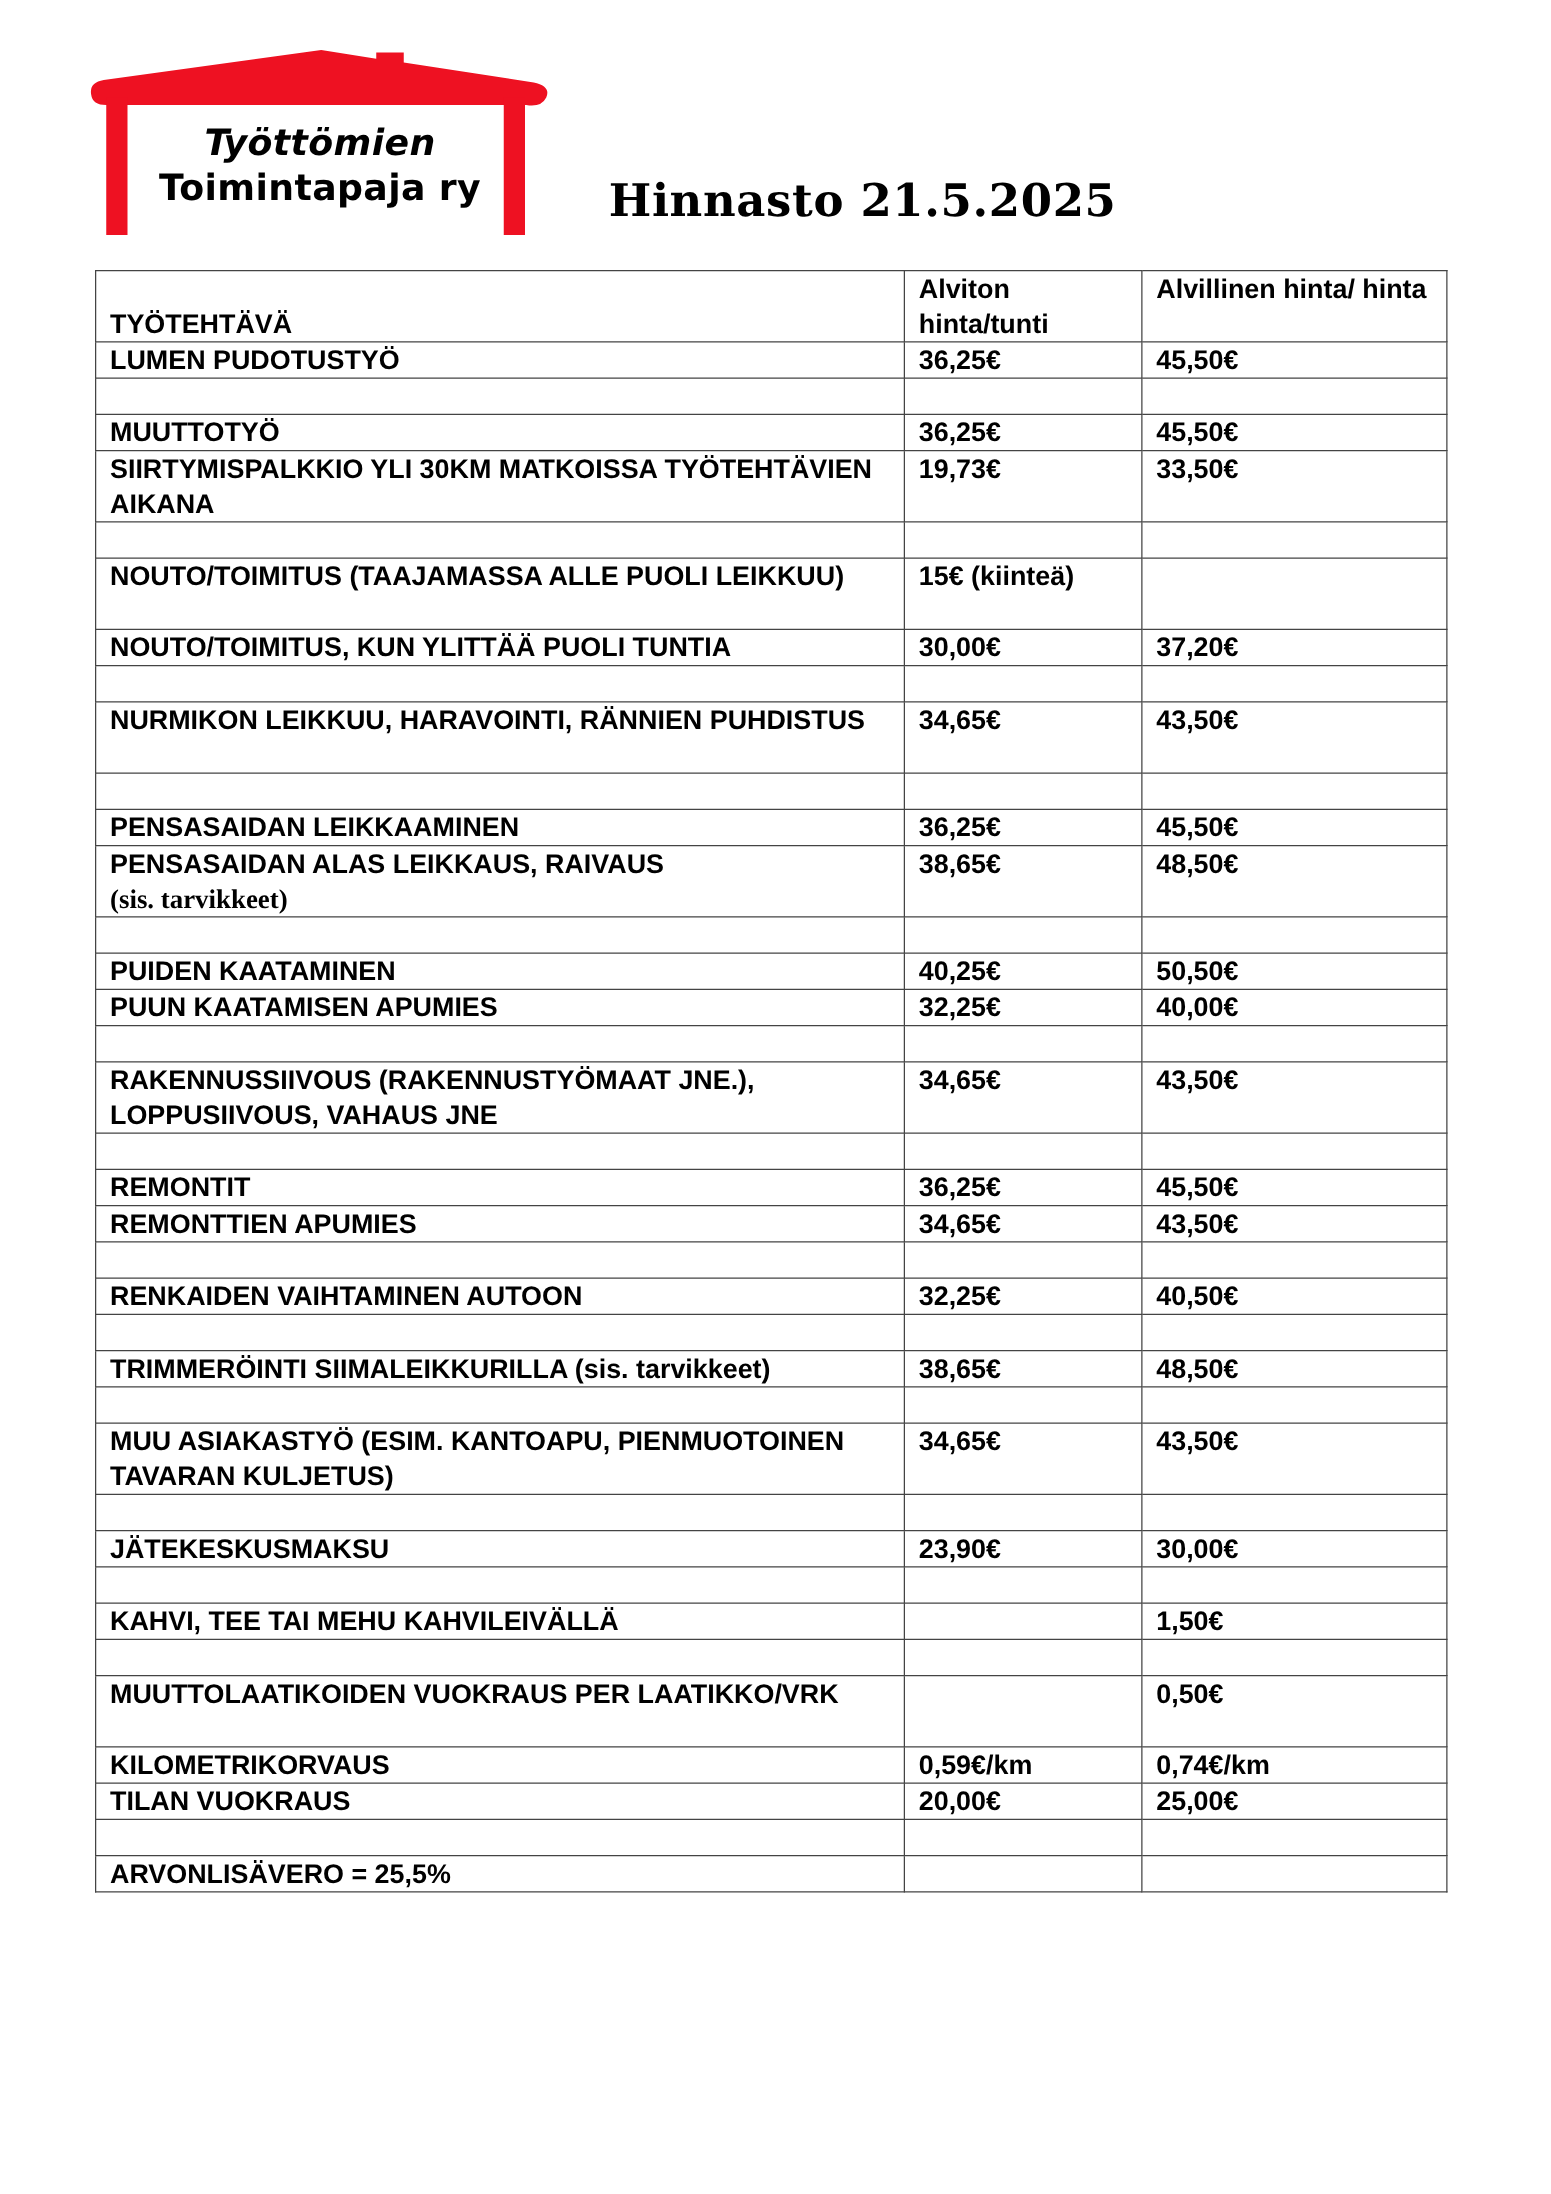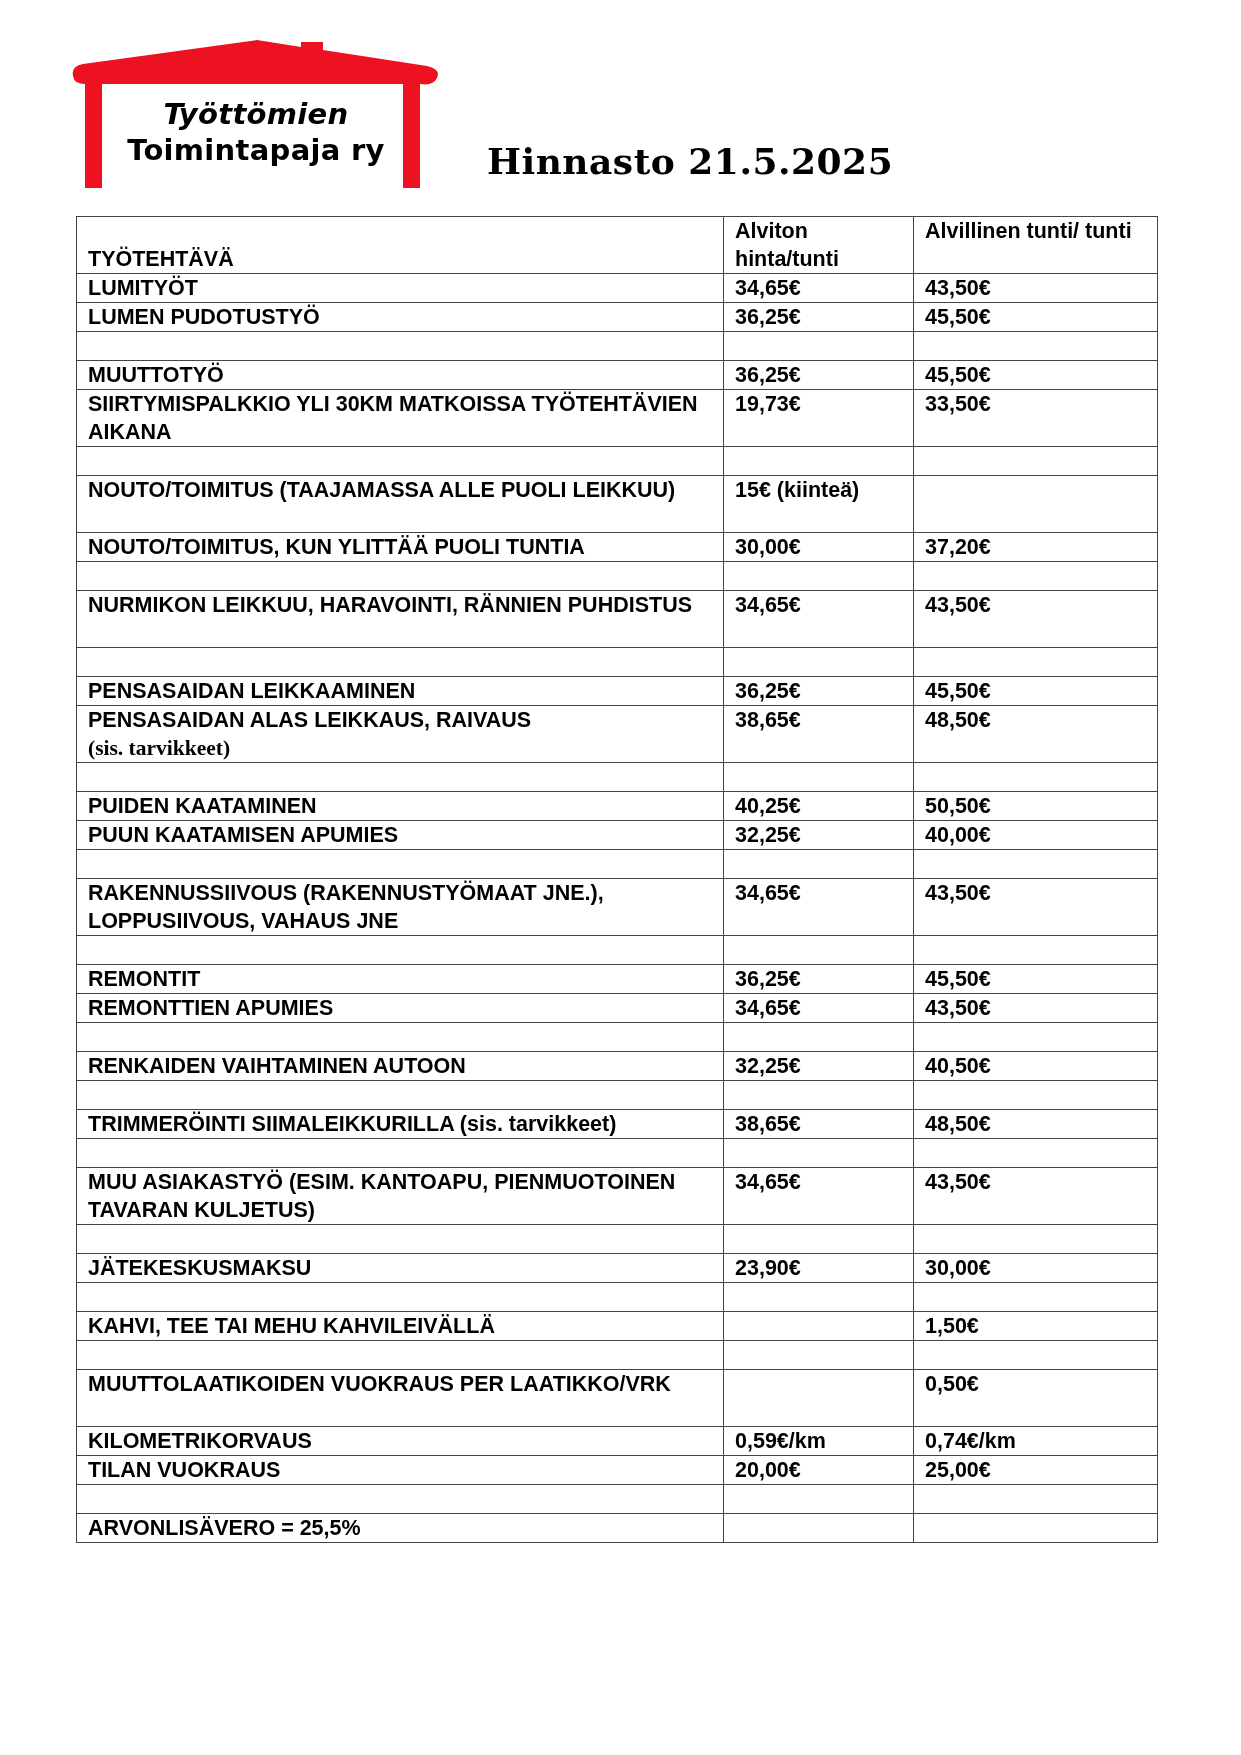--- a/index.html
+++ b/index.html
@@ -47,27 +47,22 @@
 <table class="price">
   <colgroup>
       <col class="c1">
       <col class="c2">
       <col class="c3">
     </colgroup>
   <tbody id="price-body">
     <tr class="head">
       <td>TYÖTEHTÄVÄ</td>
       <td class="vh wrap">Alviton hinta/tunti</td>
-      <td class="vh wrap">Alvillinen tunti/ tunti</td>
+      <td class="vh wrap">Alvillinen hinta/ hinta</td>
     </tr>
-  <tr>
-        <td class="wrap"><span>LUMITYÖT</span></td>
-        <td>34,65€</td>
-        <td>43,50€</td>
-      </tr>
       <tr>
         <td class="wrap"><span>LUMEN PUDOTUSTYÖ</span></td>
         <td>36,25€</td>
         <td>45,50€</td>
       </tr>
       <tr>
         <td class="wrap"><span></span></td>
         <td></td>
         <td></td>
       </tr>

